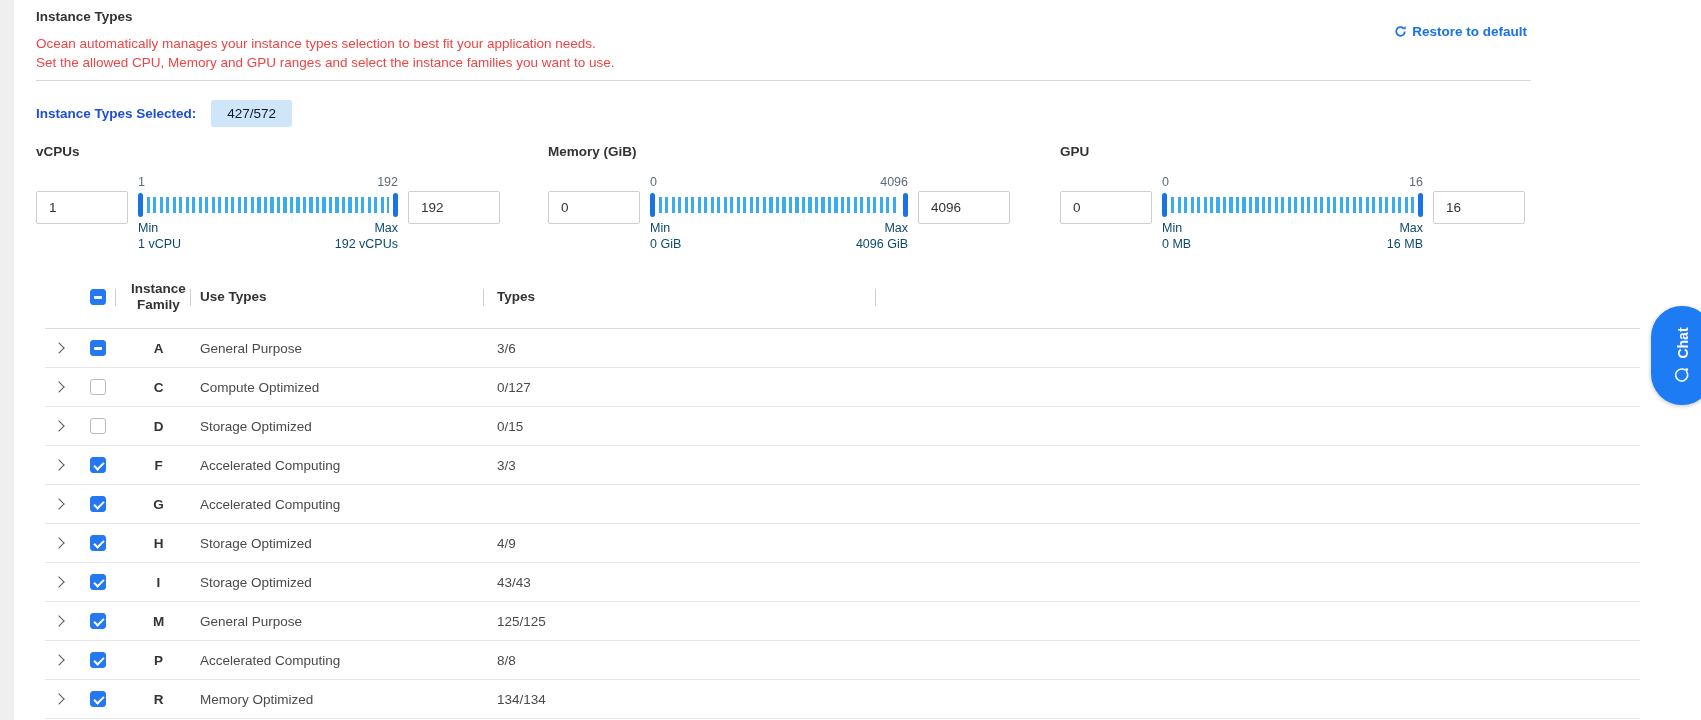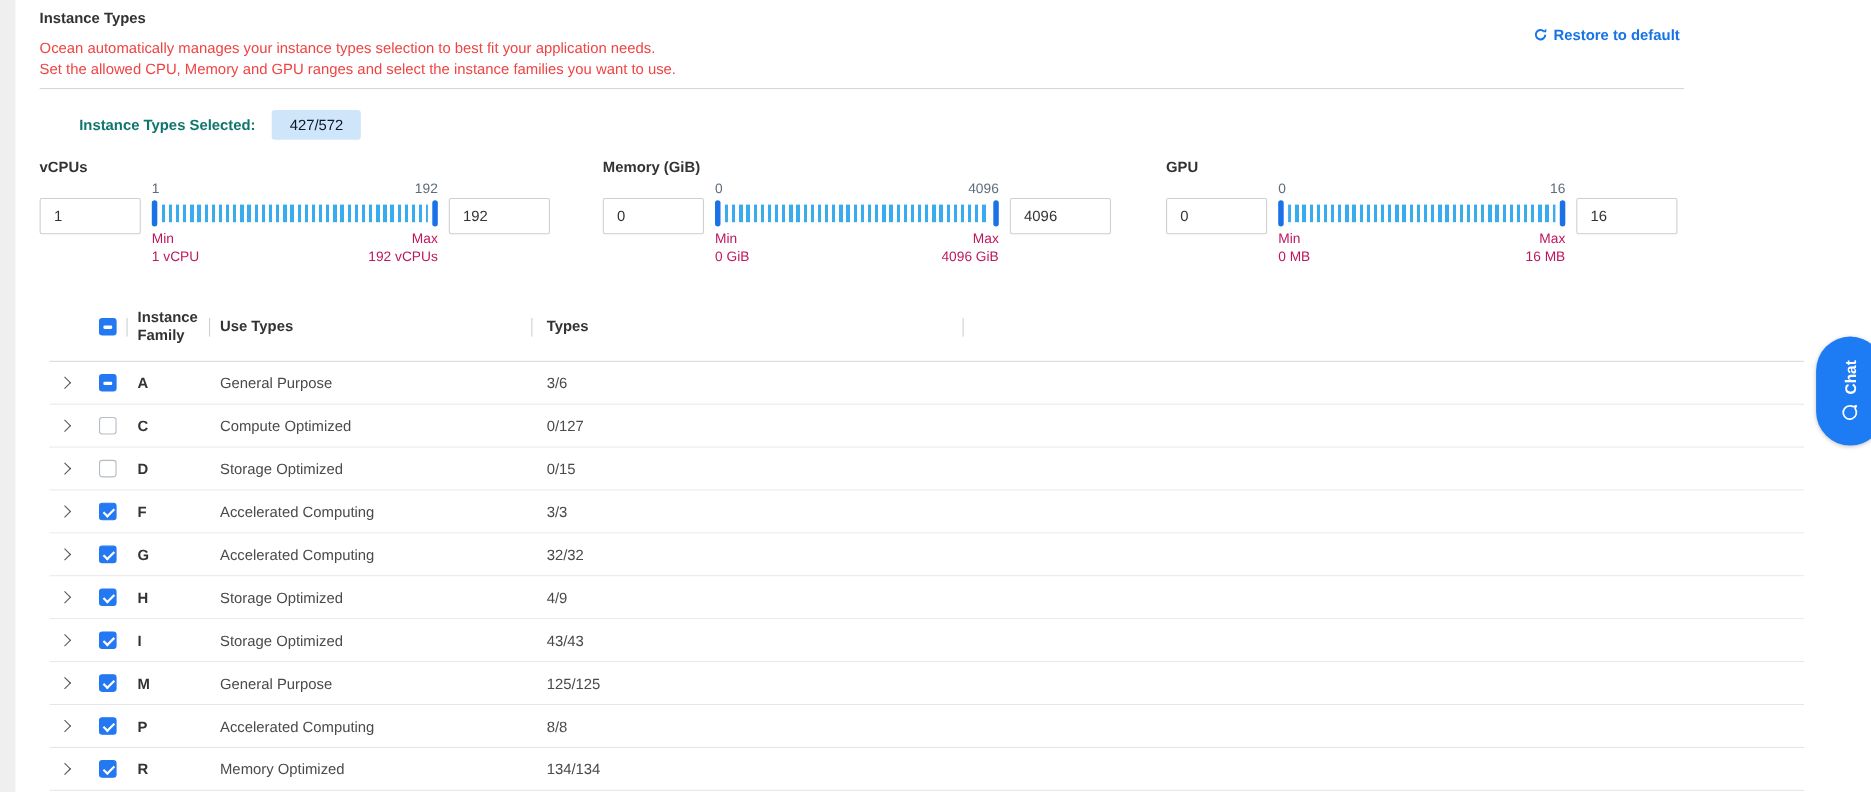--- a/index.html
+++ b/index.html
@@ -18,57 +18,57 @@
   .desc { color:#ef4444; line-height:19px; }
   .restore {
     position:absolute; top:24px; right:138px; color:var(--accent,#1773e6);
     font-weight:700; display:flex; align-items:center; gap:5px; cursor:pointer; text-decoration:none;
   }
   .refresh-ic { display:inline-flex; align-items:center; }
   .hdivider { width:1495px; border-bottom:1px solid #d8d8d8; margin-top:8px; }
 
   
   .sel-row { margin-top:18px; display:flex; align-items:center; height:28px; }
-  .sel-label { font-weight:700; color:#0f766e; margin-right:15px;margin-left:36px; }
+  .sel-label { font-weight:700; color:#1d4ed8; margin-right:15px; }
   .sel-badge { background:var(--badge-bg,#cfe5f9); color:#0f172a; padding:6px 16px; border-radius:3px; }
 
   
   .sliders { position:relative; height:113px; margin-top:17px; width:1495px; }
   .slider-group { position:absolute; top:0; }
   .sg0 { left:0; width:464px; }
   .sg1 { left:512px; width:462px; }
   .sg2 { left:1024px; width:465px; }
-  .sg-title { font-weight:700; color:#333; margin-bottom:5px; }
+  .sg-title { font-weight:700; color:#333; margin-bottom:16px; }
   .sg-row { display:flex; align-items:flex-start; }
   .num-input {
     width:92px; height:33px; border:1px solid #ccd0d4; border-radius:2px;
     padding:0 12px; font-size:13.5px; color:#333; margin-top:16px; outline:none;
     font-family:"Liberation Sans","DejaVu Sans",sans-serif; background:#fff;
   }
   .sg-mid { flex:1; margin:0 10px; }
   .sg-handle-labels { display:flex; justify-content:space-between; color:#5d6b7b; font-size:12.5px; height:16px; margin-bottom:2px; }
   .sg-track { position:relative; height:24px; cursor:pointer; }
   .handle { position:absolute; top:0; width:5px; height:24px; border-radius:2.5px; background:var(--slider-handle,#1a71e8); }
   .handle.hl { left:0; }
   .handle.hr { right:0; }
   .ticks {
     position:absolute; left:9px; right:9px; top:4px; height:16px;
     background:repeating-linear-gradient(to right, var(--slider-tick,#38acee) 0 3px, transparent 3px 6.5px);
   }
-  .sg-minmax, .sg-subs { display:flex; justify-content:space-between; color:#be185d; font-size:12.5px; line-height:16px; }
+  .sg-minmax, .sg-subs { display:flex; justify-content:space-between; color:#0c4a6e; font-size:12.5px; line-height:16px; }
   .sg-minmax { margin-top:3px; }
 
   
   .itable { margin-left:9px; width:1595px; margin-top:9px; }
   .t-header { position:relative; display:flex; align-items:center; height:63px; border-bottom:1px solid #d9dbdd; }
   .th { font-weight:700; color:#333; line-height:16px; }
   .t-row { display:flex; align-items:center; height:39px; border-bottom:1px solid #e4e6e8; background:#fff; }
   .c-expand { width:45px; padding-left:10px; display:flex; align-items:center; }
   .c-check { width:35px; display:flex; align-items:center; }
-  .c-family { width:75px; padding-right:8px; }
+  .c-family { width:75px; padding-right:8px;text-align:center; }
   .c-usecase { width:297px; }
   .c-types { width:385px; }
   .c-rest { flex:1; }
   .fam { font-weight:700; color:#333; }
   .cell { color:#4a4a4a; }
   .vdiv { position:absolute; top:23px; width:0; height:17px; border-left:1px solid #ccd0d4; }
 
   .chev {
     display:inline-block; width:8px; height:8px;
     border-top:1.6px solid #55595e; border-right:1.6px solid #55595e;
@@ -277,21 +277,20 @@
     </div>
     <div class="t-row">
       <div class="c-expand">
           <span class="chev"></span>
         </div>
       <div class="c-check">
           <span class="cb cb-checked"></span>
         </div>
       <div class="c-family fam">G</div>
       <div class="c-usecase cell">Accelerated Computing</div>
-      <div class="c-types cell">32/32</div>
       <div class="c-rest"></div>
     </div>
     <div class="t-row">
       <div class="c-expand">
           <span class="chev"></span>
         </div>
       <div class="c-check">
           <span class="cb cb-checked"></span>
         </div>
       <div class="c-family fam">H</div>

